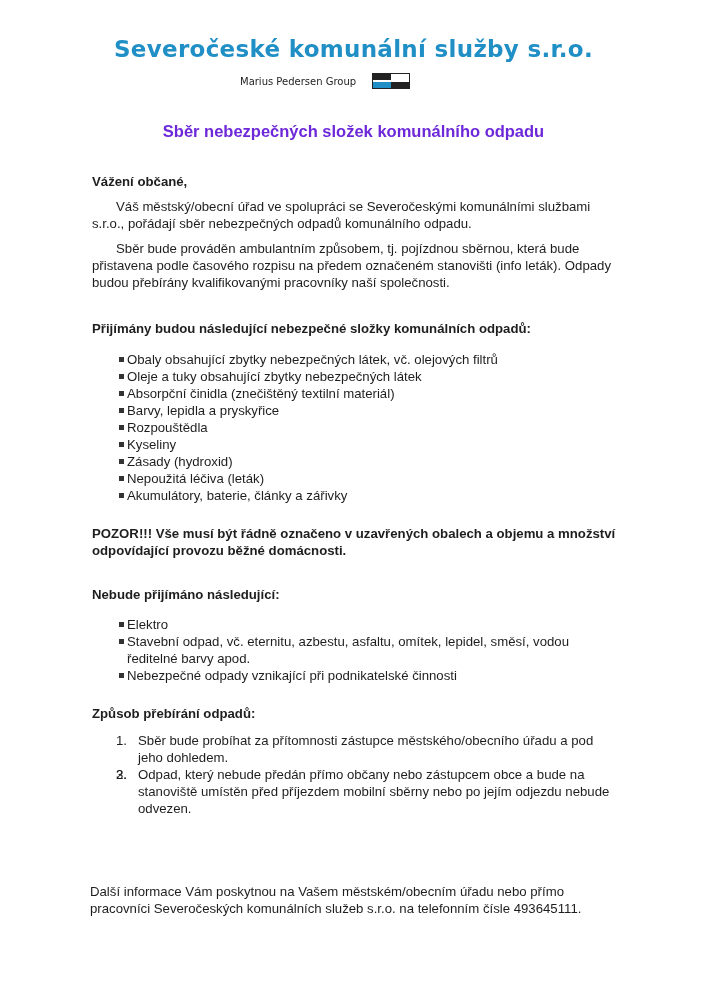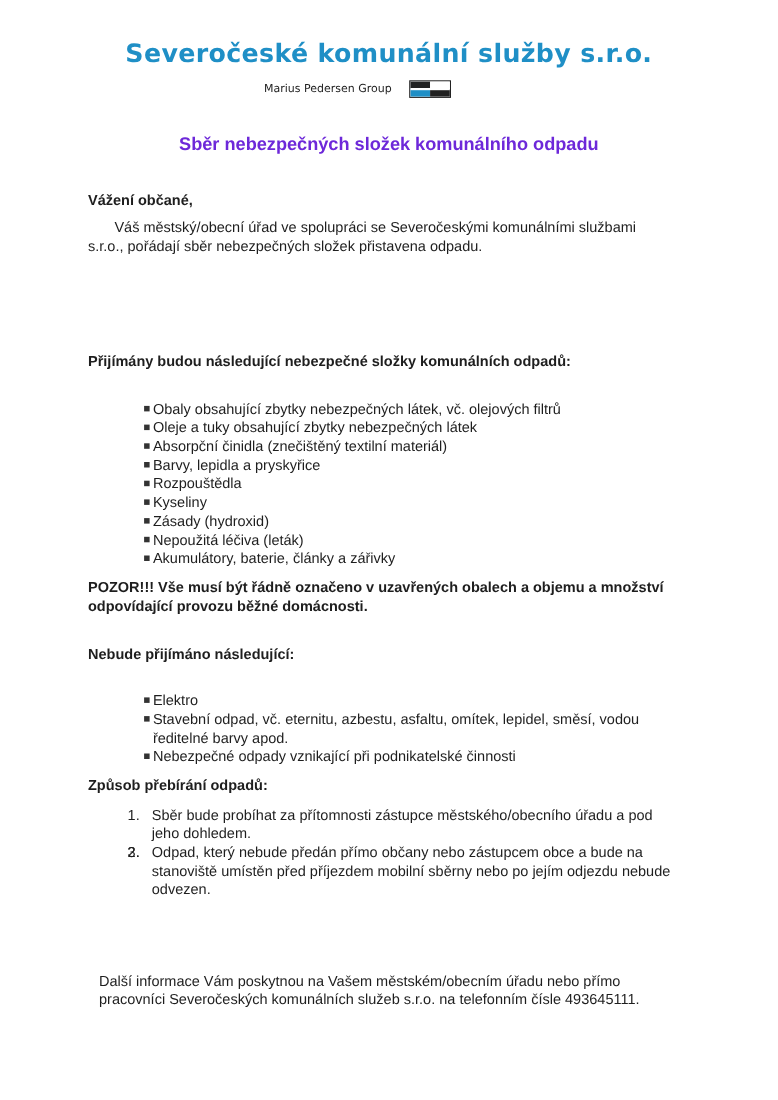--- a/index.html
+++ b/index.html
@@ -15,25 +15,25 @@
   .group-logo { margin-left: 16px; width: 36px; height: 14px; border: 1.5px solid #222; position: relative; overflow: hidden; background: #fff; }
   .group-logo .q1 { position: absolute; left: 0; top: 0; width: 50%; height: 50%; background: #222; }
   .group-logo .q2 { position: absolute; left: 50%; top: 0; width: 50%; height: 50%; background: #ffffff; }
   .group-logo .q3 { position: absolute; left: 0; top: 50%; width: 50%; height: 50%; background: #1f8fc6; }
   .group-logo .q4 { position: absolute; left: 50%; top: 50%; width: 50%; height: 50%; background: #222; }
   .group-logo .stripe { position: absolute; left: 0; top: 43%; width: 100%; height: 14%; background: #fff; }
 
   .title { position: absolute; top: 122px; left: 0; width: 707px; text-align: center;
            font-weight: bold; font-size: 16.5px; color: #6d28d9; }
 
-  .text { position: absolute; left: 80px; width: 525px; font-size: 13.2px; line-height: 17px; }
+  .text { position: absolute; left: 92px; width: 525px; font-size: 13.2px; line-height: 17px; }
   .bold { font-weight: bold; }
   .indent { text-indent: 24px; }
 
-  ul.sq { position: absolute; left: 92px; width: 525px; margin: 16px; padding: 0; list-style: none;
+  ul.sq { position: absolute; left: 92px; width: 525px; margin: 4px; padding: 0; list-style: none;
           font-size: 13.2px; line-height: 17px; }
   ul.sq li { position: relative; padding-left: 26px; }
   ul.sq li::before { content: ""; position: absolute; left: 23px; top: 6px; width: 5px; height: 5px; background: #333; }
   ul.sq li span { display: block; margin-left: 5px; }
 
   ol.num { position: absolute; left: 92px; width: 525px; margin: 0; padding: 0; list-style: none;
            font-size: 13.2px; line-height: 17px; }
   ol.num li { position: relative; padding-left: 46px; }
   ol.num li .n { position: absolute; left: 24px; top: 0; }
 </style>
@@ -52,21 +52,22 @@
         <span class="q3"></span>
         <span class="q4"></span>
         <span class="stripe"></span>
     </span>
   </div>
 
   <div class="title">Sběr nebezpečných složek komunálního odpadu</div>
 
   <div class="text bold" style="top:173px;">Vážení občané,</div>
 
-  <div class="text indent" style="top:198px;">Váš městský/obecní úřad ve spolupráci se Severočeskými komunálními službami s.r.o., pořádají sběr nebezpečných složek přistavena odpadu.</div>
+  <div class="text indent" style="top:198px;">Váš městský/obecní úřad ve spolupráci se Severočeskými komunálními službami s.r.o., pořádají sběr nebezpečných odpadů komunálního odpadu.</div>
+  <div class="text indent" style="top:240px;">Sběr bude prováděn ambulantním způsobem, tj. pojízdnou sběrnou, která bude přistavena podle časového rozpisu na předem označeném stanovišti (info leták). Odpady budou přebírány kvalifikovanými pracovníky naší společnosti.</div>
 
   <div class="text bold" style="top:320px;">Přijímány budou následující nebezpečné složky komunálních odpadů:</div>
 
   <ul class="sq" style="top:347px;">
     <li>
         <span>Obaly obsahující zbytky nebezpečných látek, vč. olejových filtrů</span>
       </li>
     <li>
         <span>Oleje a tuky obsahující zbytky nebezpečných látek</span>
       </li>

